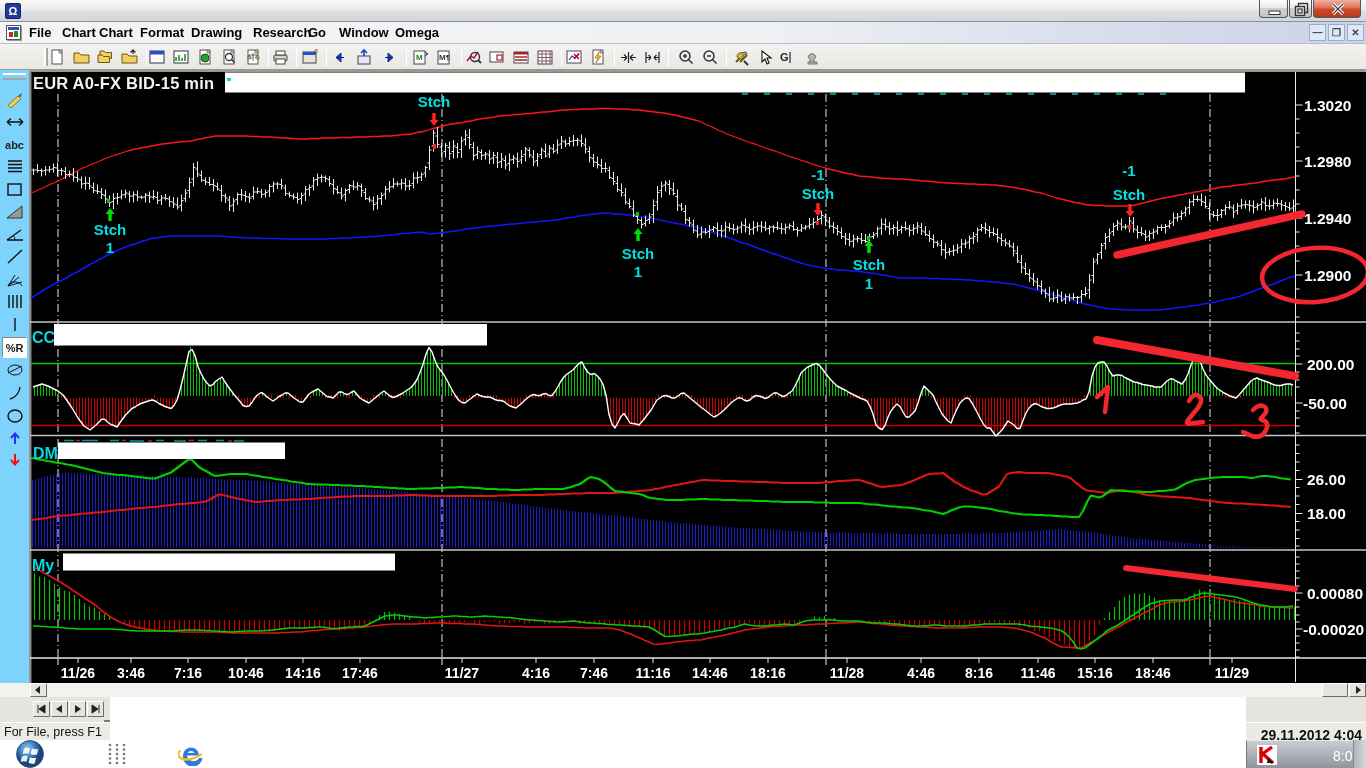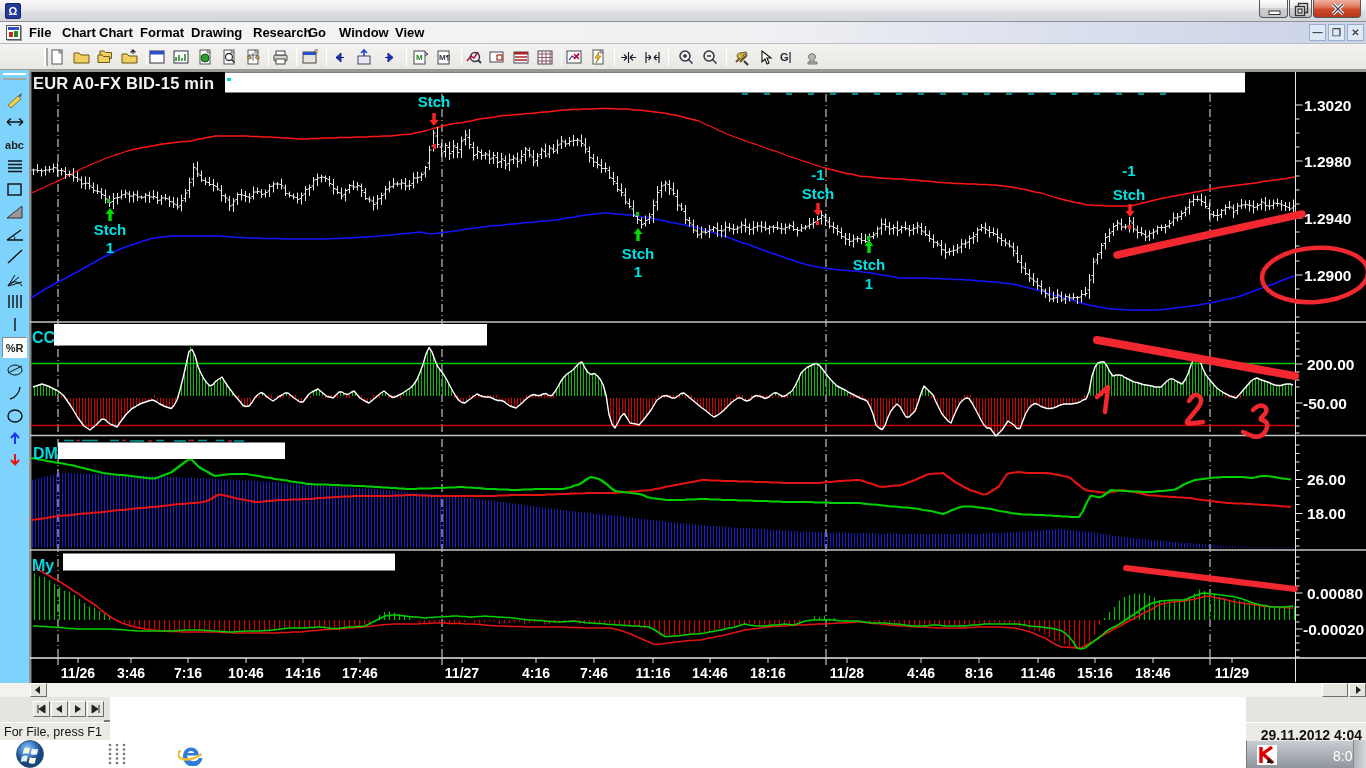--- a/index.html
+++ b/index.html
@@ -97,21 +97,21 @@
           <rect x="7" y="5" width="4" height="6" fill="#228822"></rect>
         </svg></div>
     <span style="left:29px">File</span>
       <span style="left:62px">Chart</span>
       <span style="left:99px">Chart</span>
     <span style="left:140px">Format</span>
       <span style="left:191px">Drawing</span>
       <span style="left:253px">Research</span>
     <span style="left:308px">Go</span>
       <span style="left:339px">Window</span>
-      <span style="left:395px">View</span>
+      <span style="left:395px">Omega</span>
     <div class="mdib" style="left:1309px">—</div>
     <div class="mdib" style="left:1328px">❐</div>
     <div class="mdib" style="left:1347px">✕</div>
   </div>
   <div class="abs" id="tool">
     <div class="grip"></div>
     <svg class="abs" style="left:48px;top:4px;" width="19" height="19" viewBox="0 0 19 19">
         <rect x="4" y="2" width="10" height="14" fill="#fff" stroke="#555"></rect>
         <path d="M11,2 l3,3 h-3 z" fill="#ddd" stroke="#555" stroke-width="0.7"></path>
       </svg>

